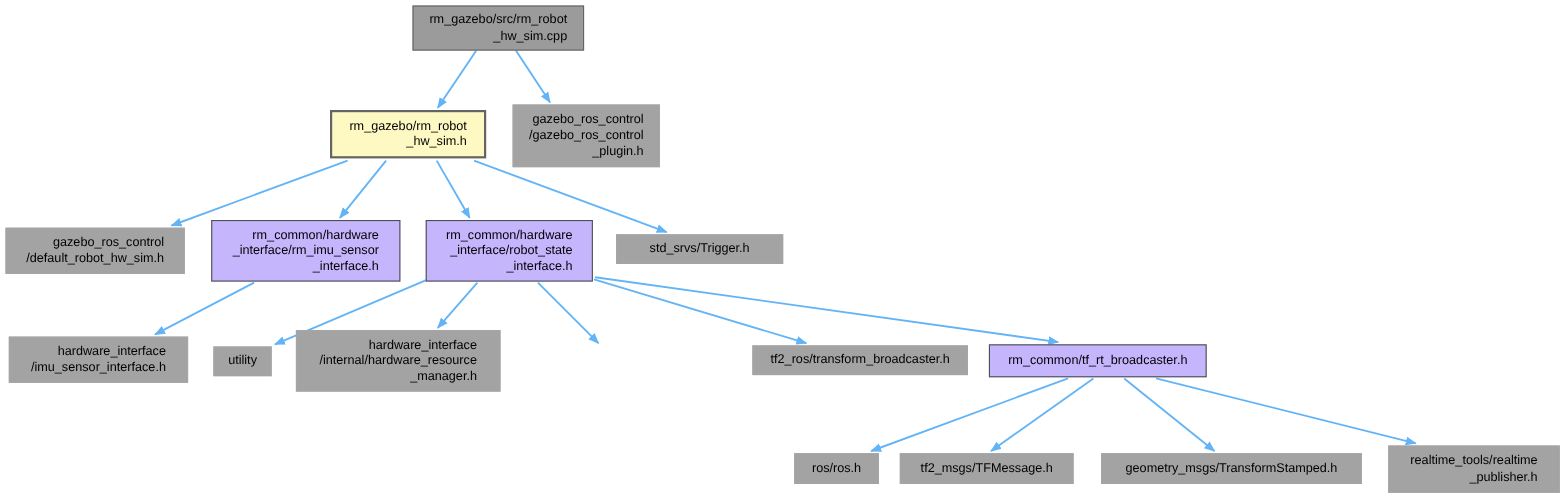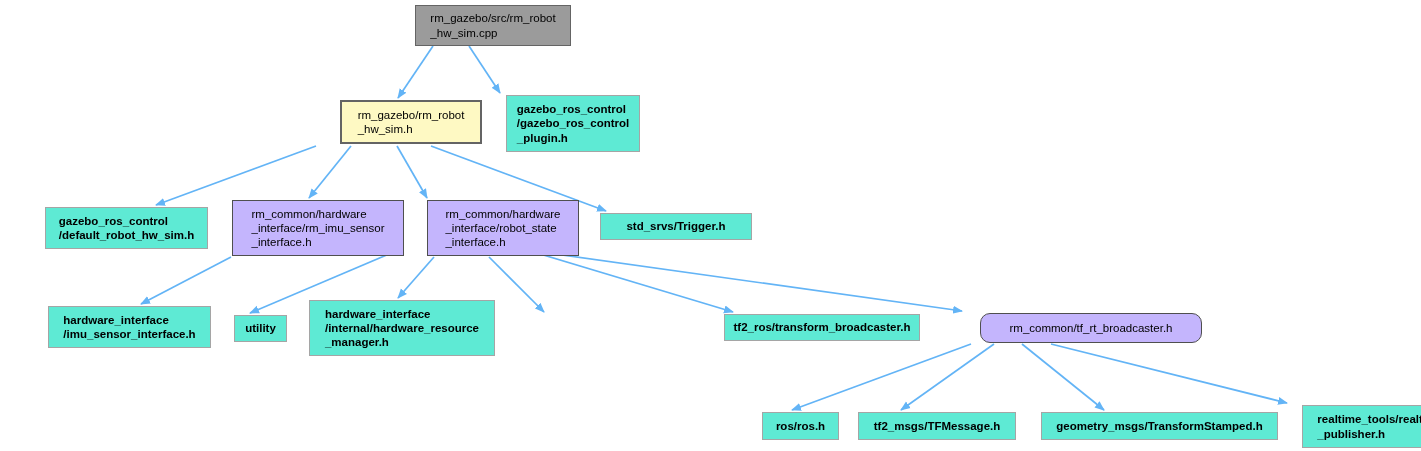--- a/index.html
+++ b/index.html
@@ -25,33 +25,31 @@
   .edges line {
     stroke: #63b4f6;
     stroke-width: 1.7;
   }
   .node {
     position: absolute;
     box-sizing: border-box;
     display: flex;
     align-items: center;
     justify-content: center;
-    text-align: left;
+    text-align: right;
     white-space: pre-line;
     font-size: 11.5px;
     line-height: 1.22;
     color: #000000;
     padding: 1px 4px;
     cursor: pointer;
-    margin-left: 40px;
   }
   .node.external {
-    background: #5eead4;
+    background: #a3a3a3;
     border: 1.5px solid #a5a5a5;
-    font-weight: bold;
   }
   .node.internal {
     background: #c4b5fd;
     border: 1.5px solid #4f4f4f;
   }
   .node.current {
     background: #fef9c3;
     border: 2.5px solid #646464;
   }
   .node.main {
@@ -116,21 +114,21 @@
 
   <div class="node external" style="left:194px; top:315px; width:53px;  height:27px;">utility</div>
 
   <div class="node external" style="left:269px; top:300px; width:186px; height:56px;">hardware_interface
 /internal/hardware_resource
 _manager.h</div>
 
 
   <div class="node external" style="left:684px; top:314px; width:196px; height:27px;">tf2_ros/transform_broadcaster.h</div>
 
-  <div class="node internal" style="left:940px; top:313px; width:222px; height:30px;border-radius:10px;">rm_common/tf_rt_broadcaster.h</div>
+  <div class="node internal" style="left:899px; top:313px; width:198px; height:30px;">rm_common/tf_rt_broadcaster.h</div>
 
   <div class="node external" style="left:722px; top:412px; width:77px;  height:28px;">ros/ros.h</div>
 
   <div class="node external" style="left:818px; top:412px; width:158px; height:28px;">tf2_msgs/TFMessage.h</div>
 
   <div class="node external" style="left:1262px; top:405px; width:156px; height:43px;">realtime_tools/realtime
 _publisher.h</div>
 
   <div class="node external" style="left:1001px; top:412px; width:237px; height:28px;">geometry_msgs/TransformStamped.h</div>
 

